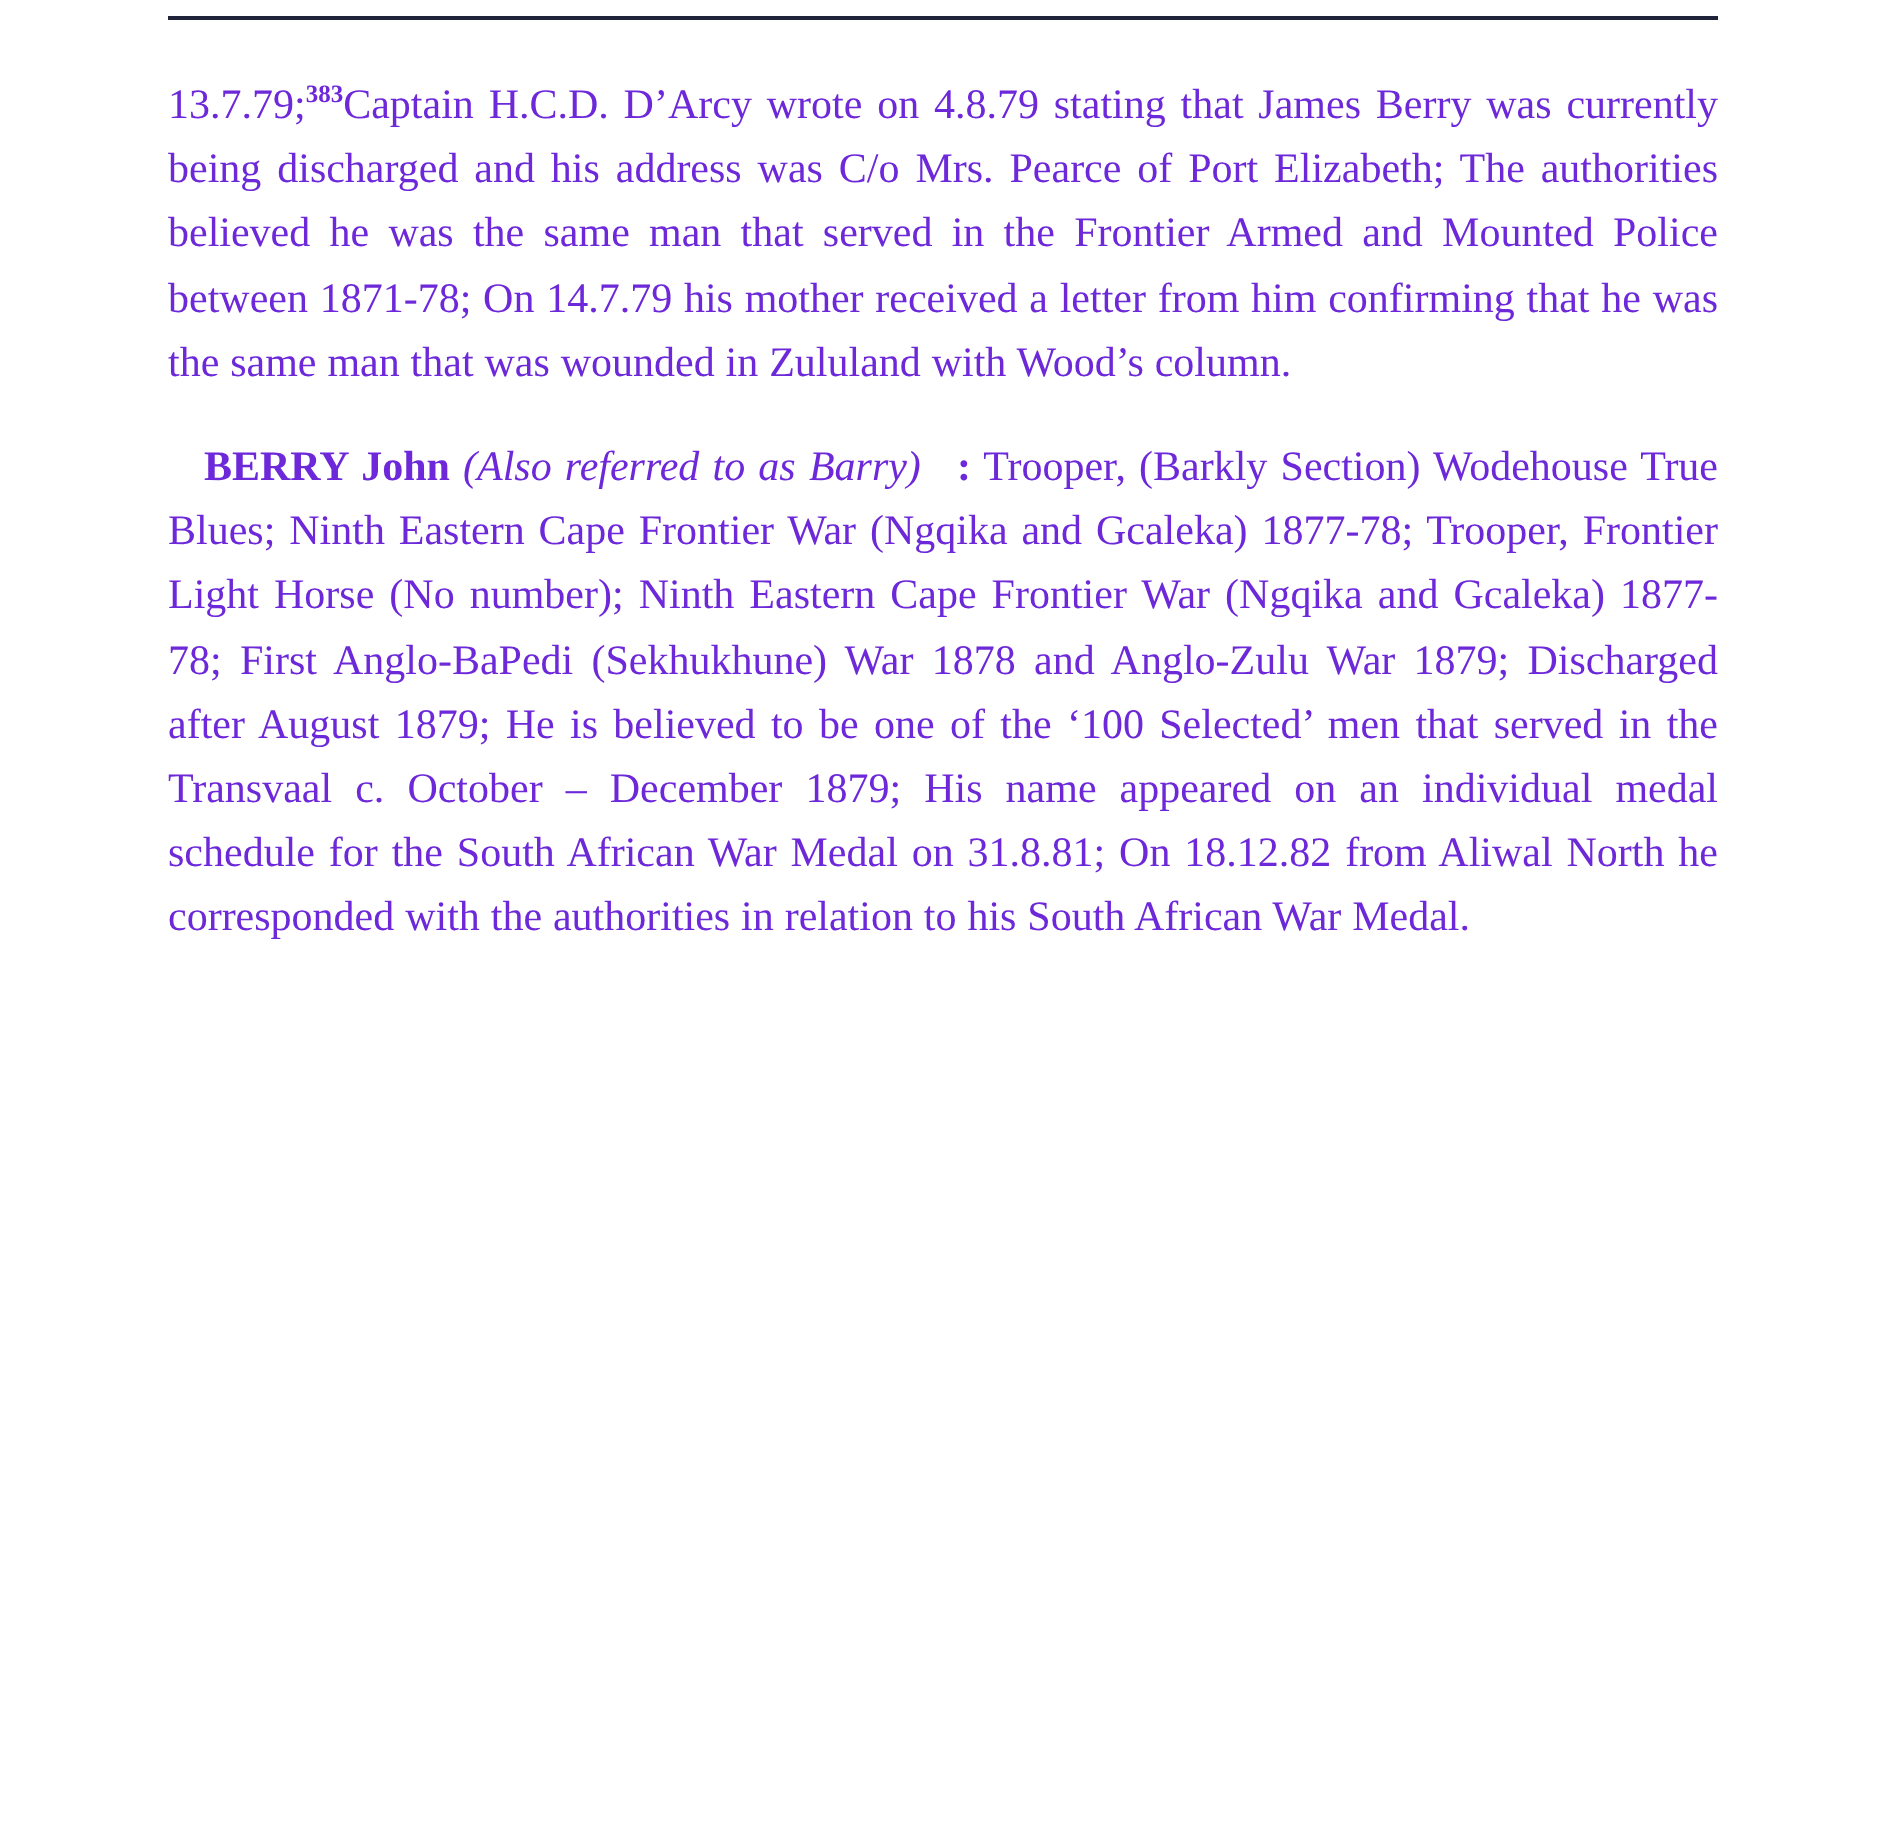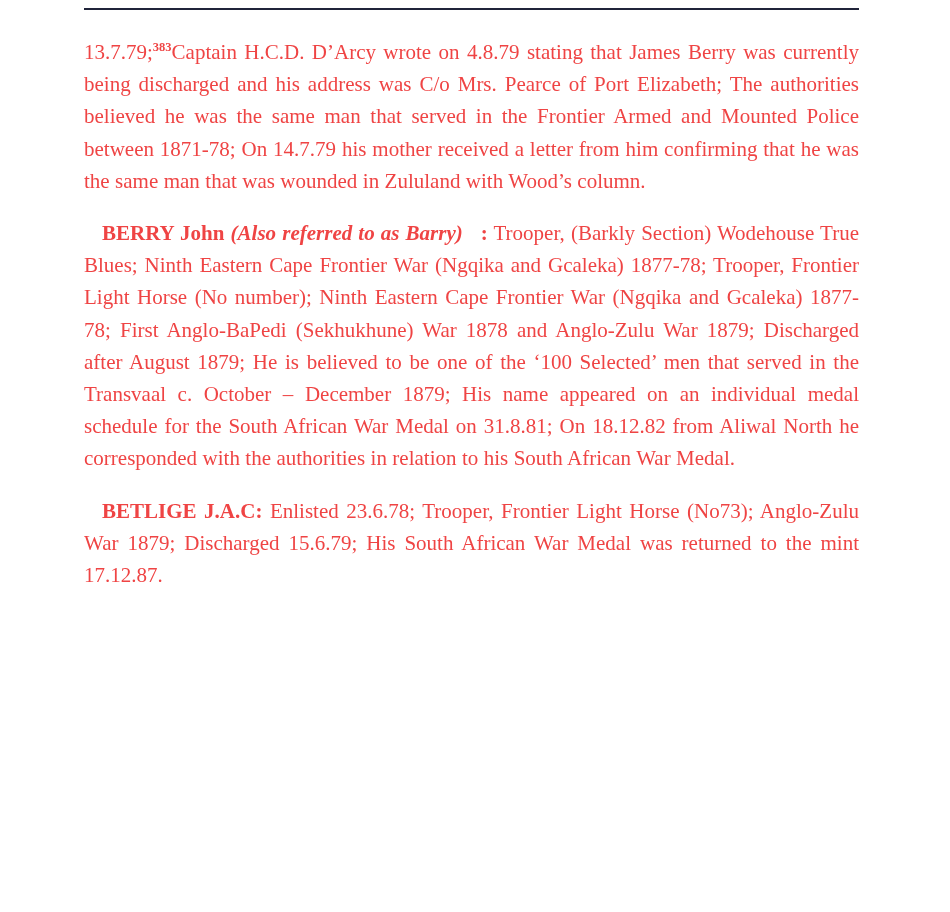--- a/index.html
+++ b/index.html
@@ -55,57 +55,56 @@
   .body-block {
     margin-top: 26px;
   }
 
   p.para {
     margin: 0 0 20px 0;
     font-size: 21px;
     line-height: 32.2px;
     text-align: justify;
     text-justify: inter-word;
-    color: #ef4444;
+    color: #6d28d9;
     word-spacing: 0.2px;
   }
 
   p.para:last-child {
     margin-bottom: 0;
   }
 
   .footnote-ref {
     font-size: 12.5px;
     vertical-align: super;
     line-height: 0;
     font-weight: 700;
   }
 
   .entry-name {
     font-weight: 700;
     margin-left: 18px;
   }
 
   .entry-alias {
-    font-weight: 700;
+    font-weight: 400;
     font-style: italic;
   }
 </style>
 </head>
 <body>
 
 <div class="page">
   <div class="content">
 
 
     <div class="header-rule"></div>
 
     <div class="body-block">
 
       <p class="para"><span>13.7.79;</span><span class="footnote-ref">383</span><span>Captain H.C.D. D’Arcy wrote on 4.8.79 stating that James Berry was currently being discharged and his address was C/o Mrs. Pearce of Port Elizabeth; The authorities believed he was the same man that served in the Frontier Armed and Mounted Police between 1871-78; On 14.7.79 his mother received a letter from him confirming that he was the same man that was wounded in Zululand with Wood’s column.</span></p>
 
       <p class="para"><span class="entry-name">BERRY John</span><span class="entry-alias"> (Also referred to as Barry)</span><span class="entry-name">:</span><span> Trooper, (Barkly Section) Wodehouse True Blues; Ninth Eastern Cape Frontier War (Ngqika and Gcaleka) 1877-78; Trooper, Frontier Light Horse (No number); Ninth Eastern Cape Frontier War (Ngqika and Gcaleka) 1877-78; First Anglo-BaPedi (Sekhukhune) War 1878 and Anglo-Zulu War 1879; Discharged after August 1879; He is believed to be one of the ‘100 Selected’ men that served in the Transvaal c. October – December 1879; His name appeared on an individual medal schedule for the South African War Medal on 31.8.81; On 18.12.82 from Aliwal North he corresponded with the authorities in relation to his South African War Medal.</span></p>
 
-      <p class="para"><span class="entry-name">BETLIGE J.A.C:</span><span> Enlisted 23.6.78; Trooper, Frontier Light Horse (No73); Anglo-Zulu War 1879; Discharged 15.6.79; His South African War Medal was returned to the mint 17.12.87.</span></p>
 
     </div>
   </div>
 </div>
 
 </body></html>

